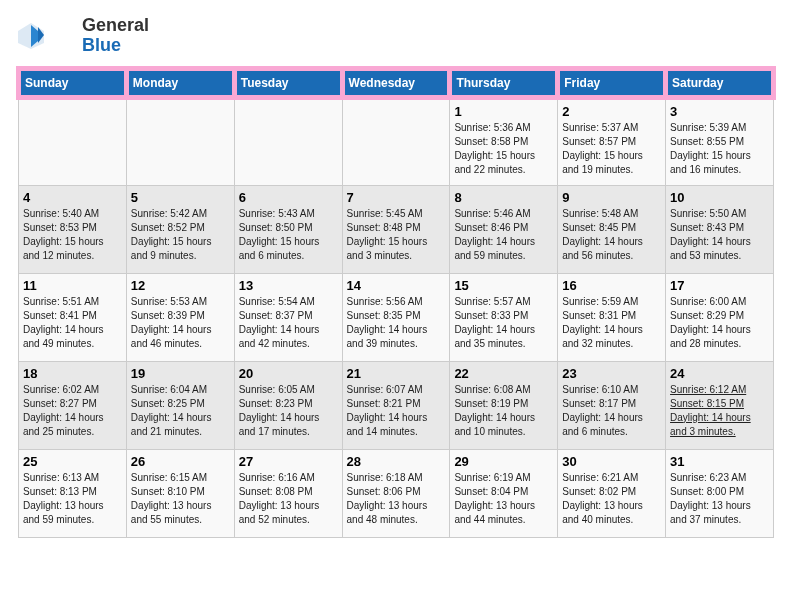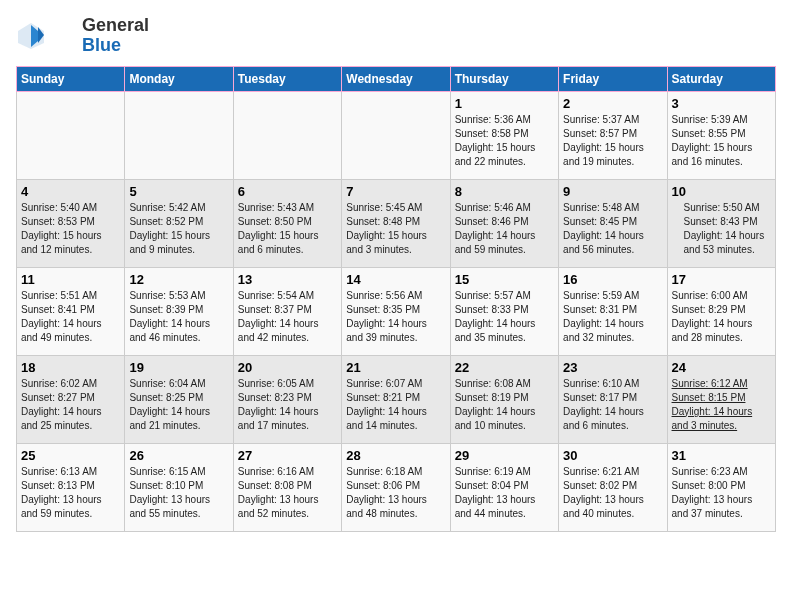--- a/index.html
+++ b/index.html
@@ -58,21 +58,21 @@
       border-collapse: collapse;
       font-size: 11px;
     }
     thead tr th {
       background-color: #1a6bb5;
       color: #fff;
       padding: 5px 4px;
       text-align: left;
       font-size: 12px;
       font-weight: bold;
-      border: 1px solid #f9a8d4;
+      border: 5px solid #f9a8d4;
     }
     tbody tr td {
       border: 1px solid #ccc;
       vertical-align: top;
       padding: 4px;
       height: 88px;
       width: calc(100% / 7);
     }
     tbody tr:nth-child(odd) td {
       background-color: #f9f9f9;
@@ -190,21 +190,21 @@
         </td>
         <td>
           <span class="day-num">9</span>
           <div class="day-info" style="white-space: pre-line;">Sunrise: 5:48 AM
 Sunset: 8:45 PM
 Daylight: 14 hours
 and 56 minutes.</div>
         </td>
         <td>
           <span class="day-num">10</span>
-          <div class="day-info" style="white-space: pre-line; margin-left: 12px;">Sunrise: 5:50 AM
+          <div class="day-info" style="white-space: pre-line;">Sunrise: 5:50 AM
 Sunset: 8:43 PM
 Daylight: 14 hours
 and 53 minutes.</div>
         </td>
       </tr>
       <tr>
         <td>
           <span class="day-num">11</span>
           <div class="day-info" style="white-space: pre-line;">Sunrise: 5:51 AM
 Sunset: 8:41 PM

